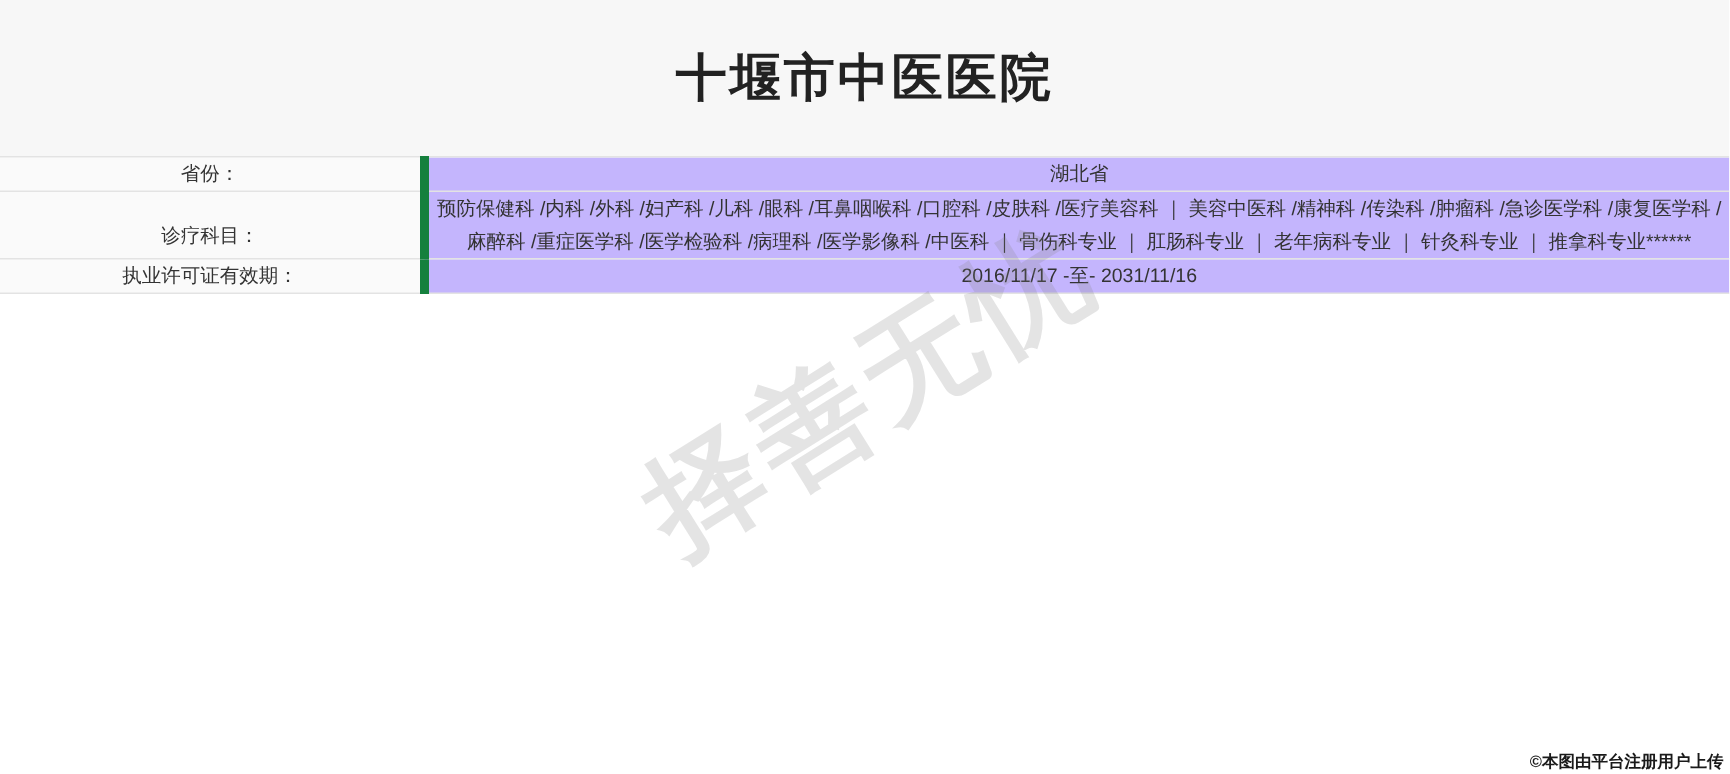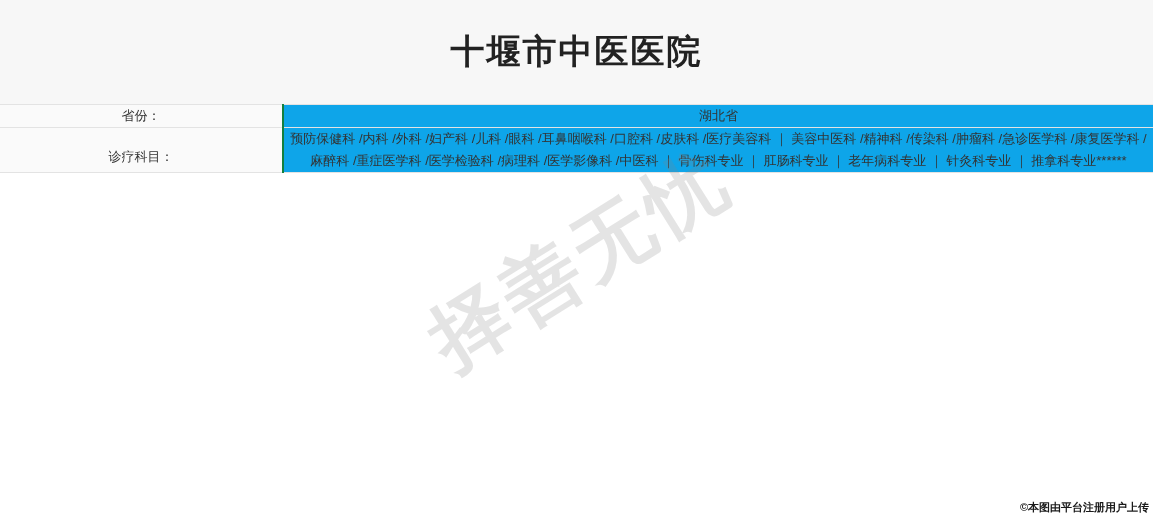--- a/index.html
+++ b/index.html
@@ -46,30 +46,30 @@
     vertical-align: middle;
     font-size: 13px;
     color: #333333;
   }
   td.label {
     width: 283px;
     background: #fafafa;
     padding: 13px 0 13px 8px;
     font-size: 13.5px;
     color: #2b2b2b;
-    border-right: 2px solid #15803d;
+    border-right: 6px solid #15803d;
     vertical-align: top;
   }
   td.value {
     padding: 13px 14px 13px 18px;
     font-size: 13px;
     color: #333333;
     line-height: 22px;
     vertical-align: top;
-    background: #0ea5e9;
+    background: #c4b5fd;
   }
   tr.tall td.label { padding-top: 13px; }
   .watermark {
     position: absolute;
     left: 370px;
     top: 110px;
     width: 420px;
     height: 300px;
     pointer-events: none;
     color: rgba(130,130,130,0.22);
@@ -107,19 +107,23 @@
   <table class="info">
     <tbody>
       <tr>
         <td class="label">省份：</td>
         <td class="value">湖北省</td>
       </tr>
       <tr class="tall">
         <td class="label">诊疗科目：</td>
         <td class="value">预防保健科 /内科 /外科 /妇产科 /儿科 /眼科 /耳鼻咽喉科 /口腔科 /皮肤科 /医疗美容科 ｜ 美容中医科 /精神科 /传染科 /肿瘤科 /急诊医学科 /康复医学科 /麻醉科 /重症医学科 /医学检验科 /病理科 /医学影像科 /中医科 ｜ 骨伤科专业 ｜ 肛肠科专业 ｜ 老年病科专业 ｜ 针灸科专业 ｜ 推拿科专业******</td>
       </tr>
+      <tr>
+        <td class="label">执业许可证有效期：</td>
+        <td class="value">2016/11/17 -至- 2031/11/16</td>
+      </tr>
     </tbody>
   </table>
 
   <div class="watermark">择善无忧</div>
   <div class="footer-credit">©本图由平台注册用户上传</div>
 
 </div>
 
 </body></html>

